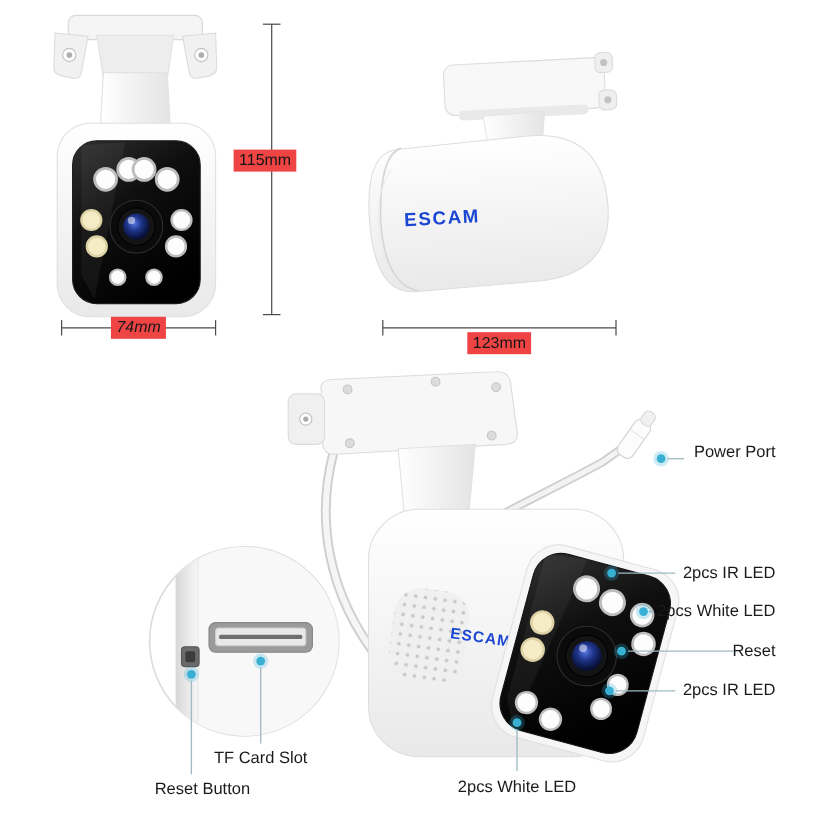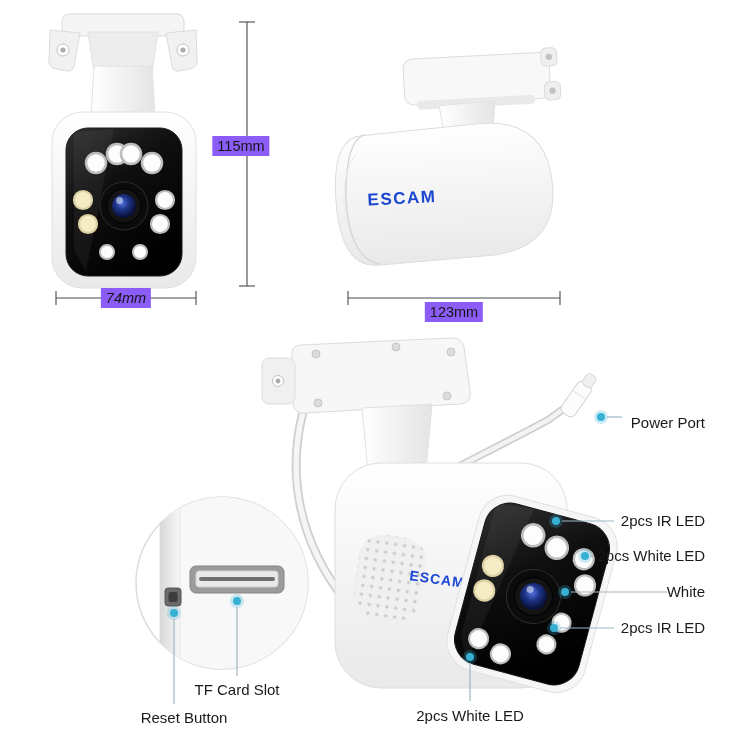--- a/index.html
+++ b/index.html
@@ -1,20 +1,20 @@
 <!DOCTYPE html>
 <html><head>
 <meta charset="utf-8">
 <style>
   html,body{margin:0;padding:0;background:#ffffff;}
   #stage{position:relative;width:750px;height:750px;background:#ffffff;
          font-family:"Liberation Sans",sans-serif;overflow:hidden;}
   #stage > svg{position:absolute;left:0;top:0;}
   .label{position:absolute;font-size:15px;color:#1a1a1a;white-space:nowrap;line-height:20px;}
-  .dim{background:#8b5cf6;padding:0 5px;transform:translate(-50%,-50%);font-size:14.5px;color:#161616;}
+  .dim{background:#ef4444;padding:0 5px;transform:translate(-50%,-50%);font-size:14.5px;color:#161616;}
   .right-label{transform:translateY(-50%);text-align:right;right:45px;}
   .center-label{transform:translate(-50%,-50%);text-align:center;}
   svg text{font-family:"Liberation Sans",sans-serif;}
 </style>
 </head>
 <body>
 
 <div id="stage">
 
 <svg width="750" height="750" viewBox="0 0 750 750">
@@ -235,23 +235,23 @@
           <circle cx="174" cy="613" r="7" fill="#38b0d4" opacity="0.25"></circle>
           <circle cx="174" cy="613" r="4" fill="#38b0d4"></circle>
         </g>
   </g>
 </svg>
 
 <div class="label dim" style="left:241px;top:146px;">115mm</div>
 <div class="label dim" style="left:126px;top:298px;font-style:italic;">74mm</div>
 <div class="label dim" style="left:454px;top:312px;">123mm</div>
 
-<div class="label right-label" style="top:423px;">Power Port</div>
+<div class="label right-label" style="top:411px;">Power Port</div>
 <div class="label right-label" style="top:521px;">2pcs IR LED</div>
 <div class="label right-label" style="top:556px;">2pcs White LED</div>
-<div class="label right-label" style="top:592px;">White</div>
+<div class="label right-label" style="top:592px;">Reset</div>
 <div class="label right-label" style="top:628px;">2pcs IR LED</div>
 
 <div class="label center-label" style="left:470px;top:716px;">2pcs White LED</div>
 <div class="label center-label" style="left:237px;top:690px;">TF Card Slot</div>
 <div class="label center-label" style="left:184px;top:718px;">Reset Button</div>
 
 </div>
 
 </body></html>

